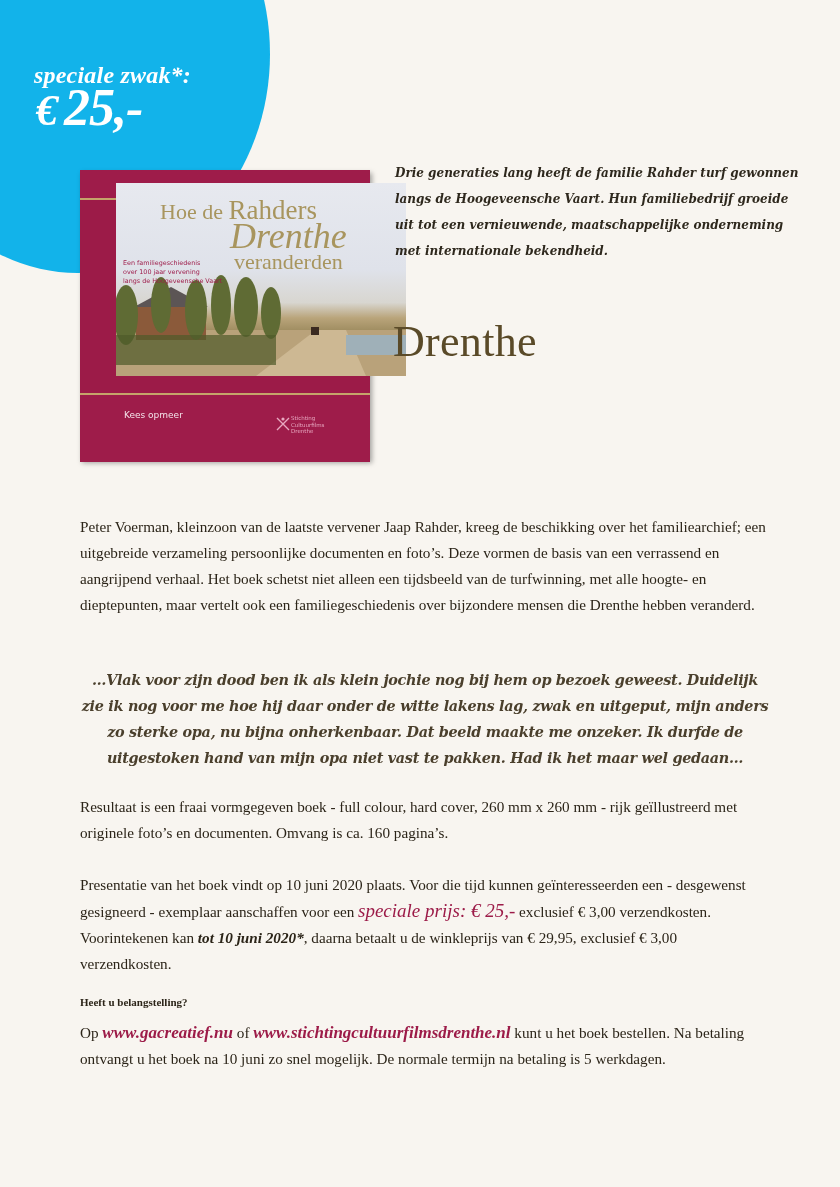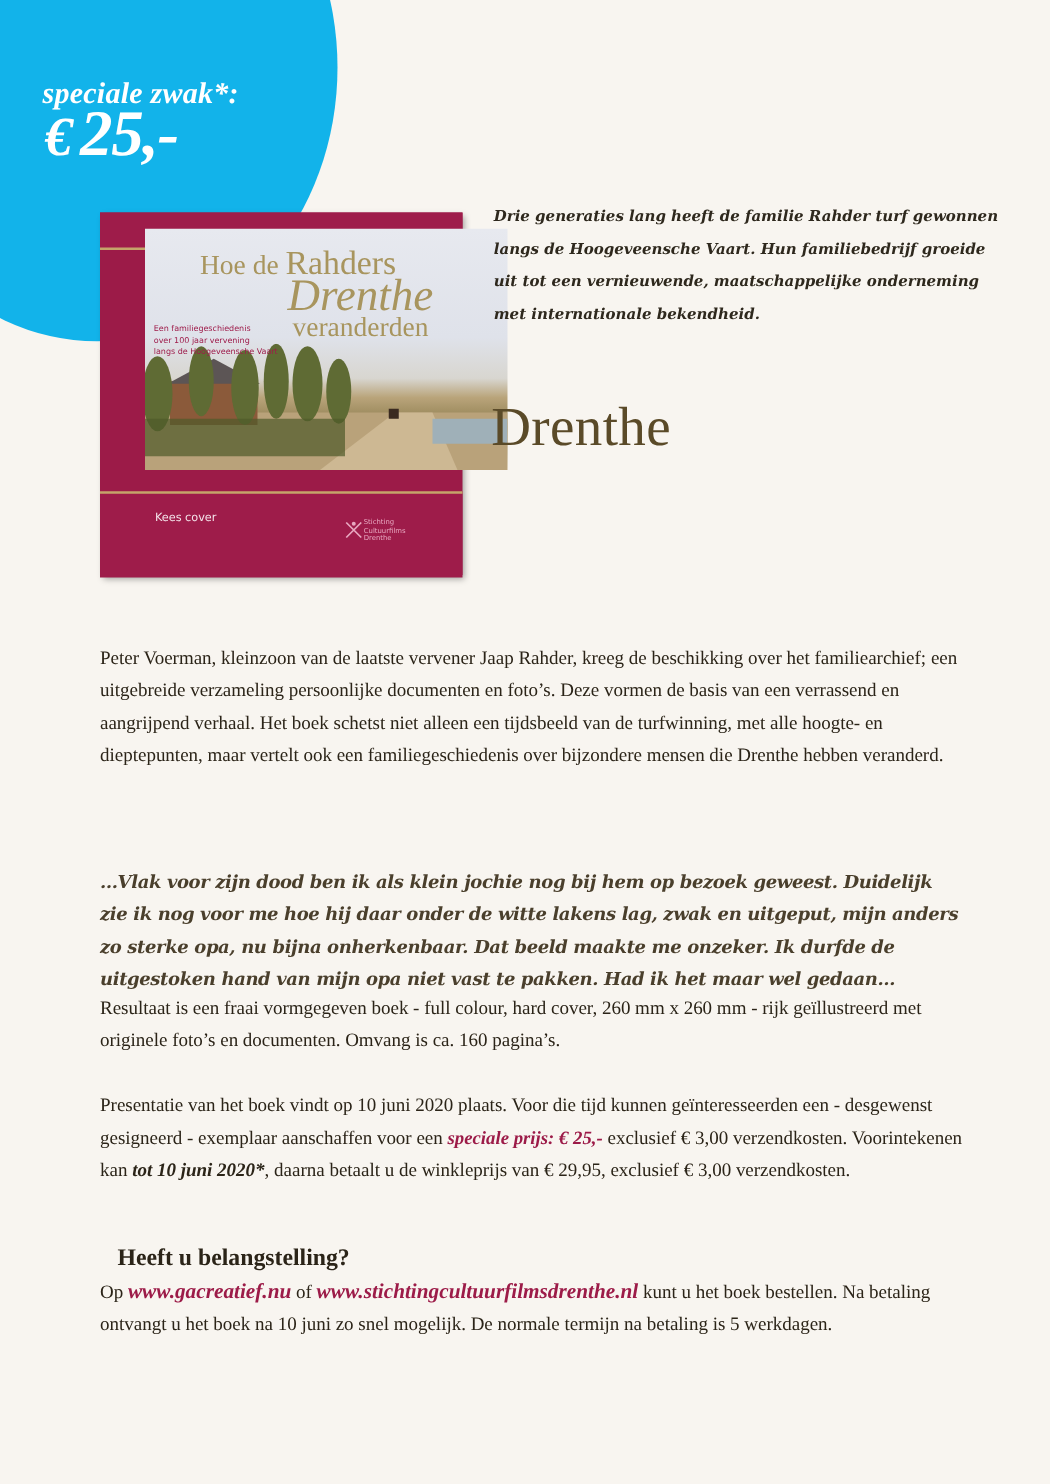--- a/index.html
+++ b/index.html
@@ -61,26 +61,26 @@
   }
   .title2 {
     position:absolute; left:393px; top:318px; width:420px;
     font-family:"Liberation Serif", serif; font-size:44px; line-height:48px; color:#5a4a28; letter-spacing:0.3px;
   }
   .para {
     position:absolute; left:80px; width:690px;
     font-family:"Liberation Serif", serif; font-size:15.2px; line-height:26px; color:#2b2418;
   }
   .p1 { top:514px; }
-  .quote { top:693px; font-style:italic; font-weight:bold; font-size:14.4px; color:#4a3f2c; font-family:"DejaVu Serif", serif; letter-spacing:-0.3px; }
+  .quote { top:667px; font-style:italic; font-weight:bold; font-size:14.4px; color:#4a3f2c; font-family:"DejaVu Serif", serif; letter-spacing:-0.3px;text-align:center; }
   .p3 { top:794px; }
   .p4 { top:872px; }
-  .p4 .hl { color:#9c1b48; font-style:italic; font-weight:bold; font-size:15px; }
+  .p4 .hl { color:#9c1b48; font-style:italic; font-weight:normal; font-size:19px; }
   .p4 .bi { font-style:italic; font-weight:bold; }
-  .h3 { position:absolute; left:80px; top:996px; font-family:"Liberation Serif", serif; font-weight:bold; font-size:19px; color:#2b2418;margin-left:14px; }
+  .h3 { position:absolute; left:80px; top:996px; font-family:"Liberation Serif", serif; font-weight:bold; font-size:11px; color:#2b2418; }
   .p5 { top:1020px; }
   .p5 a { color:#9c1b48; font-style:italic; font-weight:bold; text-decoration:none; font-size:17px; }
 </style>
 </head>
 <body>
 
 <div class="blue-circle"></div>
 <div class="price-label">speciale zwak*:</div>
 <div class="price-big">
   <span class="eur">€</span><span class="num">25,-</span>
@@ -109,21 +109,21 @@
     <span class="t1"><span>Hoe de</span> <b>Rahders</b></span>
     <span class="t2">Drenthe</span>
     <span class="t3">veranderden</span>
     <div class="sub">
       <div>Een familiegeschiedenis</div>
       <div>over 100 jaar vervening</div>
       <div>langs de Hoogeveensche Vaart</div>
     </div>
   </div>
   <div class="band-bot">
-    <span class="author">Kees cover</span>
+    <span class="author">Kees opmeer</span>
     <div class="logo">
       <svg width="14" height="16" viewBox="0 0 14 16">
         <path d="M1 2 L13 14 M13 2 L1 14" stroke="#e8a8c0" stroke-width="1.4"></path>
         <circle cx="7" cy="3" r="1.6" fill="#e8a8c0"></circle>
       </svg>
       <span>Stichting</span>
       <span>Cultuurfilms</span>
       <span>Drenthe</span>
     </div>
   </div>

